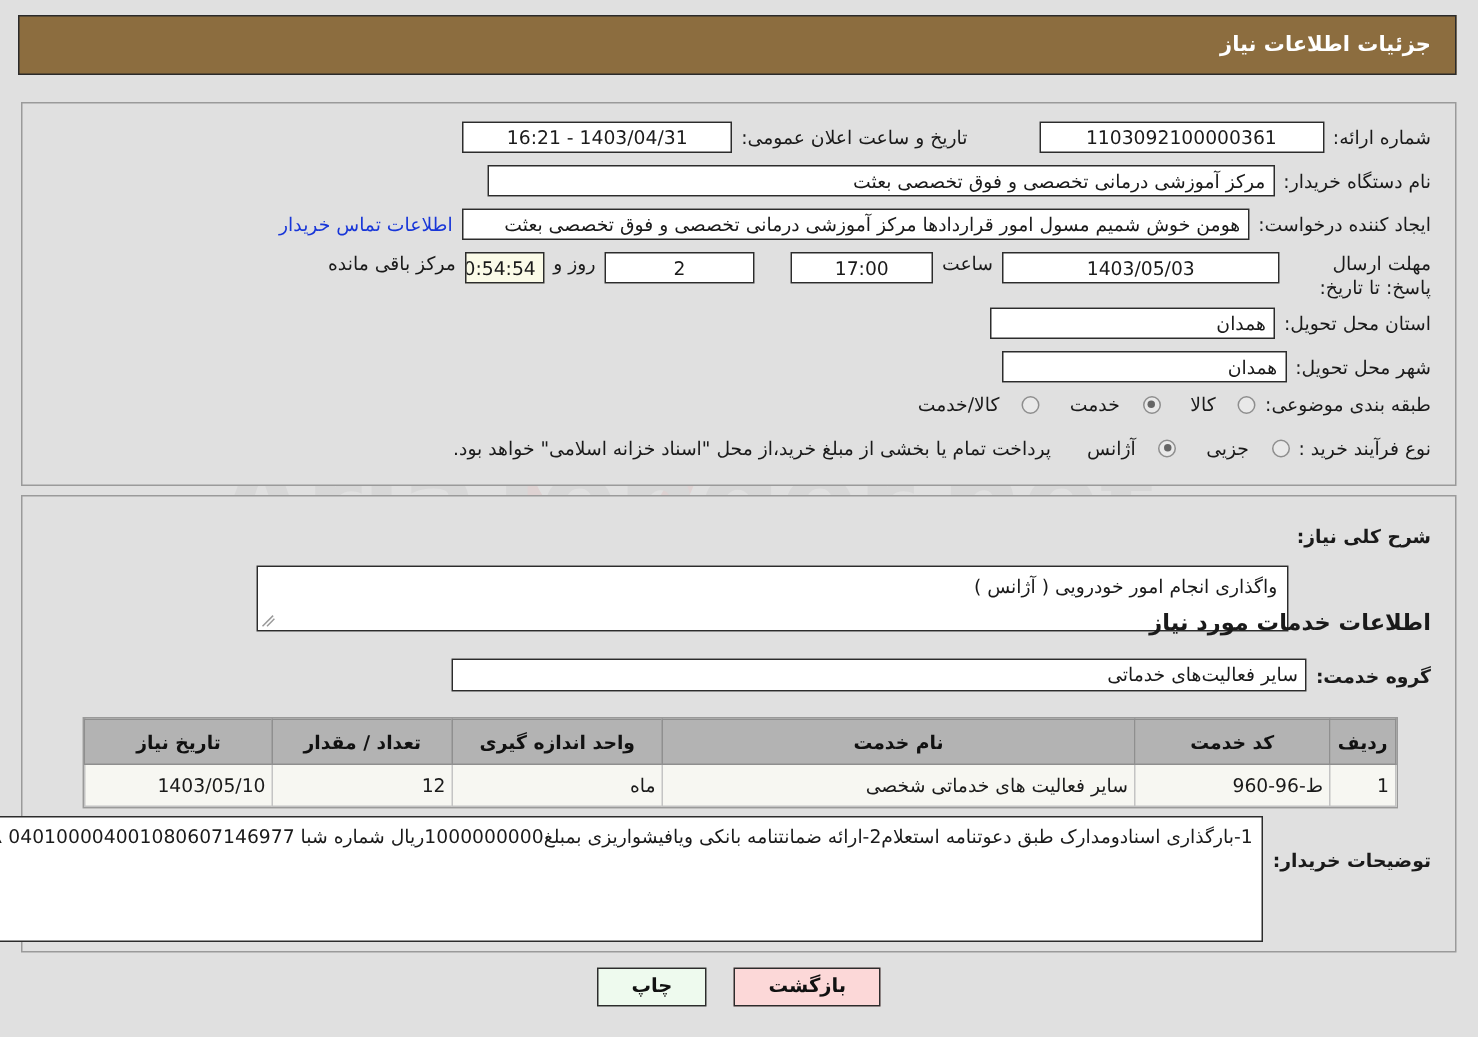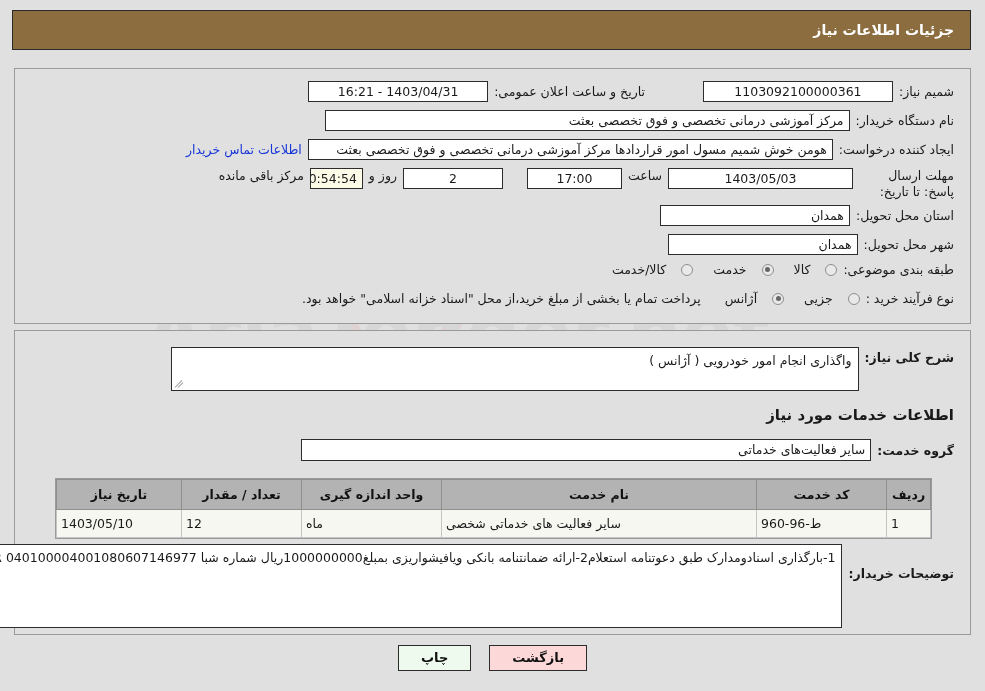--- a/index.html
+++ b/index.html
@@ -154,21 +154,21 @@
     border: 1px solid #8f8f8f;
     height: 30px;
     padding: 0 4px;
     text-align: center;
   }
   table.grid td {
     background: #f7f7f2;
     border: 1px solid #c4c4c4;
     height: 28px;
     padding: 0 4px;
-    text-align: left;
+    text-align: right;
     color: #1a1a1a;
   }
 
   
   .btnbar {
     position: absolute;
     top: 645px; left: 0; right: 0;
     display: flex;
     justify-content: center;
     gap: 18px;
@@ -220,21 +220,21 @@
   </div>
 </div>
 
 <div class="page-header">
   <span class="title">جزئیات اطلاعات نیاز</span>
 </div>
 
 <div class="panel" id="panel-top">
 
   <div class="row" style="top:12px; right:16px;">
-    <span class="lbl">شمیم نیاز:</span>
+    <span class="lbl">شماره ارائه:</span>
     <span class="fld" style="width:190px;">1103092100000361</span>
   </div>
   <div class="row" style="top:12px; right:325px;">
     <span class="lbl">تاریخ و ساعت اعلان عمومی:</span>
     <span class="fld" style="width:180px;">1403/04/31 - 16:21</span>
   </div>
 
   <div class="row" style="top:41px; right:16px;">
     <span class="lbl">نام دستگاه خریدار:</span>
     <span class="fld rt" style="width:525px;">مرکز آموزشی درمانی تخصصی و فوق تخصصی بعثت</span>
@@ -294,21 +294,21 @@
       <span class="lbl">آژانس</span>
     </span>
     <span class="lbl" style="margin-right:4px;">پرداخت تمام یا بخشی از مبلغ خرید،از محل "اسناد خزانه اسلامی" خواهد بود.</span>
   </div>
 </div>
 
 <div class="panel" id="panel-bottom">
 
   <div class="row" style="top:16px; right:16px; align-items:flex-start;">
     <span class="lbl bold" style="padding-top:3px;">شرح کلی نیاز:</span>
-    <span class="ta" style="width:688px; height:44px;">
+    <span class="ta" style="width:688px; height:44px;margin-top:30px;">
       <span>واگذاری انجام امور خودرویی ( آژانس )</span>
       <span class="grip">
           <i></i>
           <i></i>
         </span>
     </span>
   </div>
 
   <div class="row" style="top:75px; right:16px;">
     <span class="sub-head">اطلاعات خدمات مورد نیاز</span>

